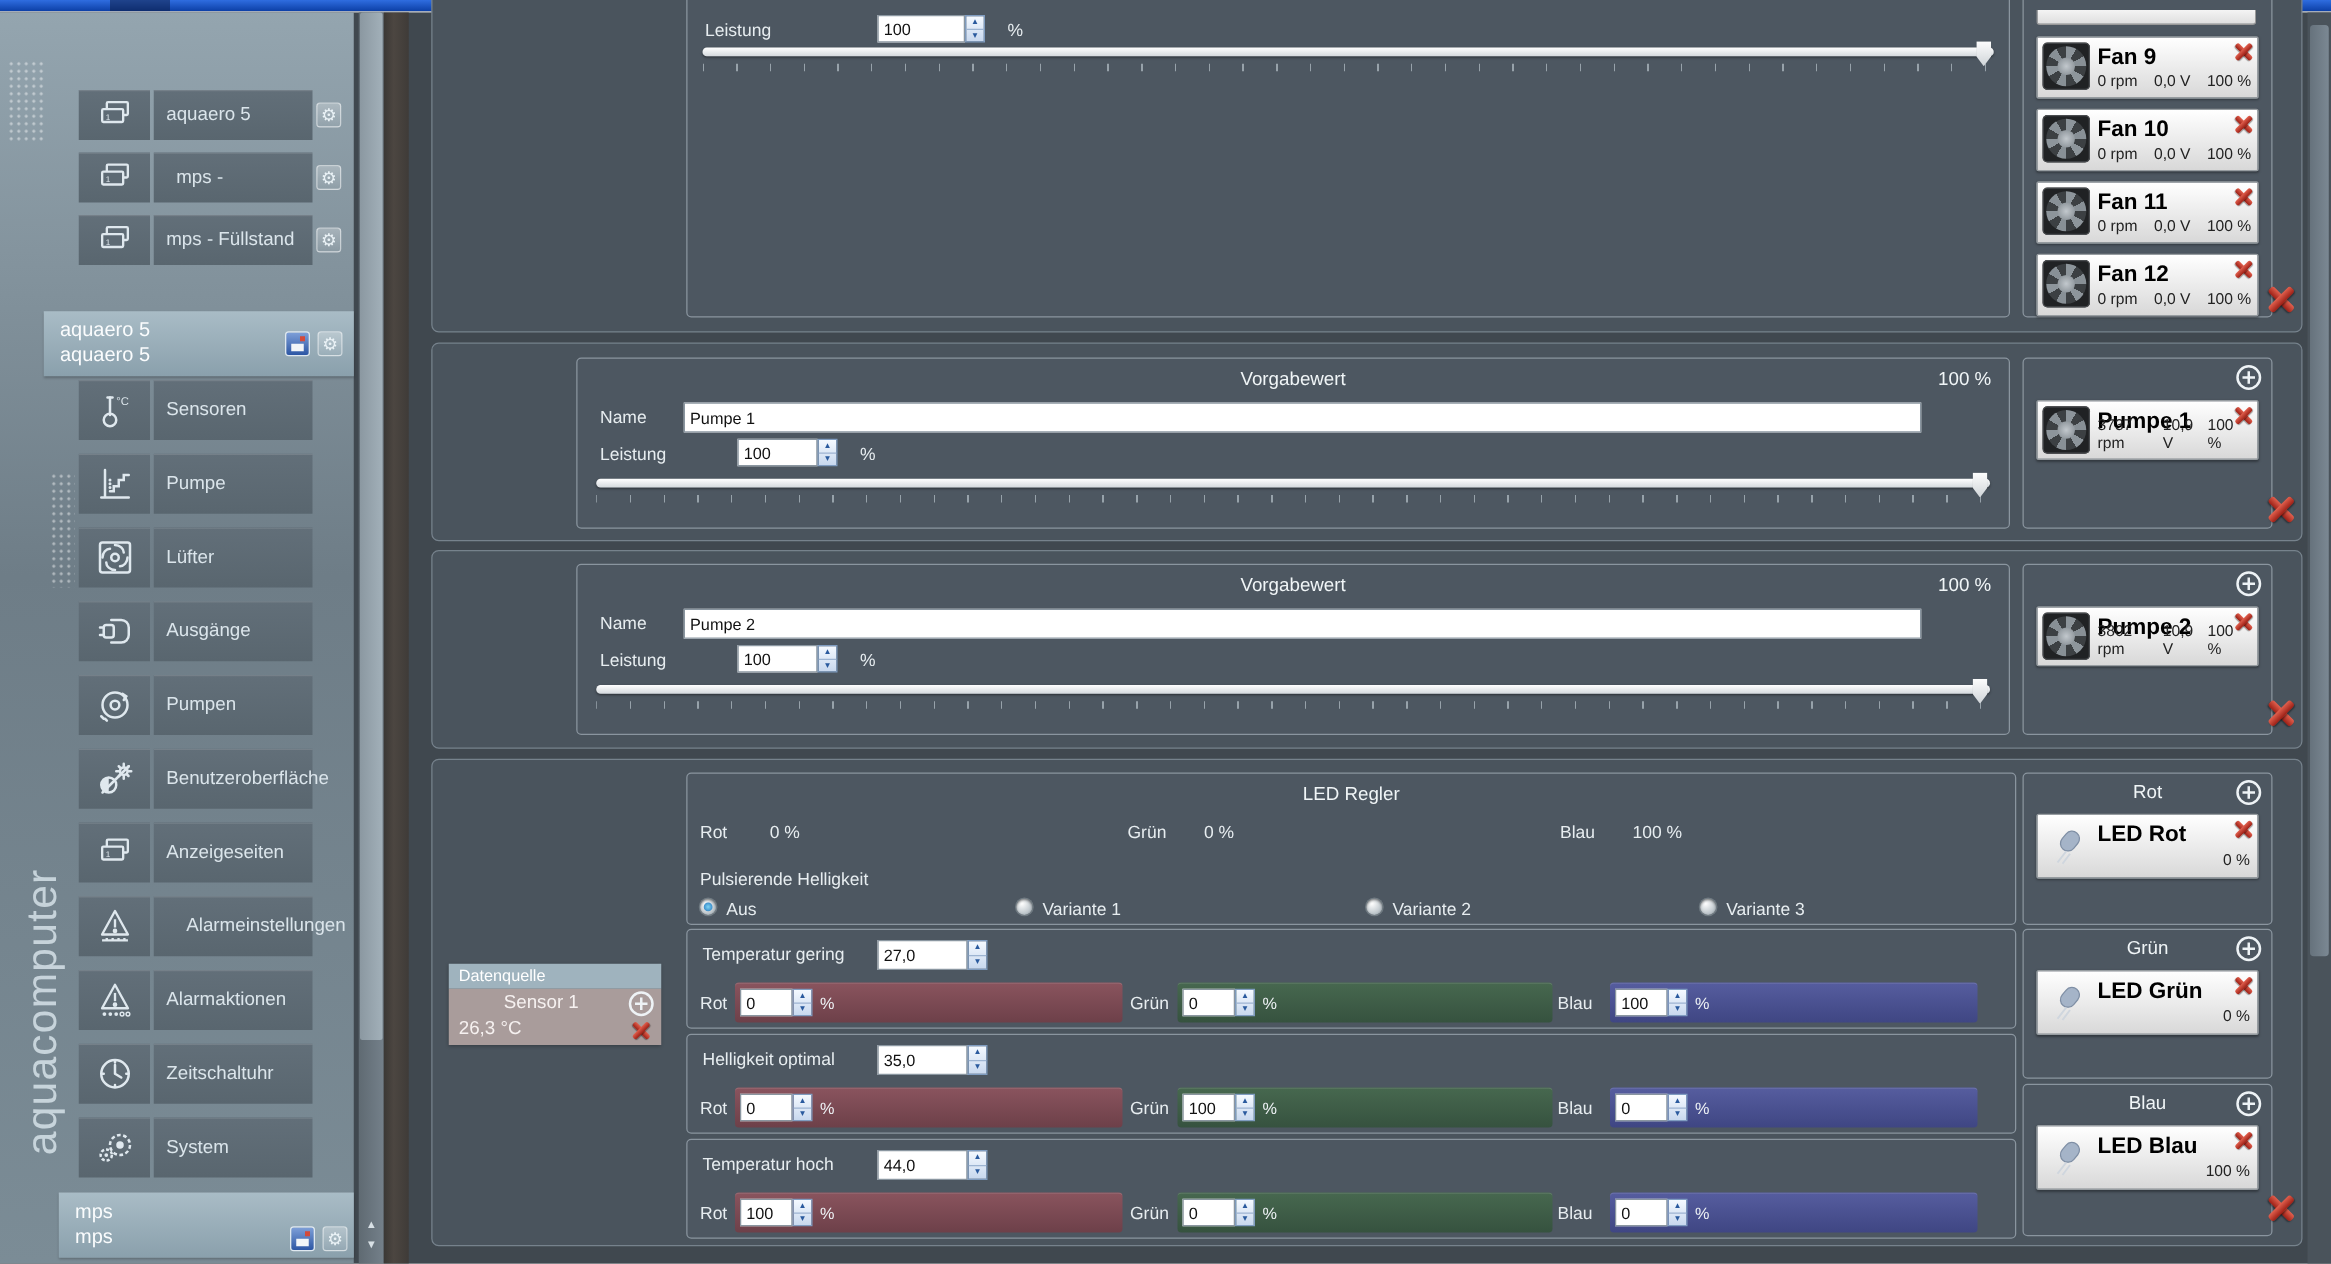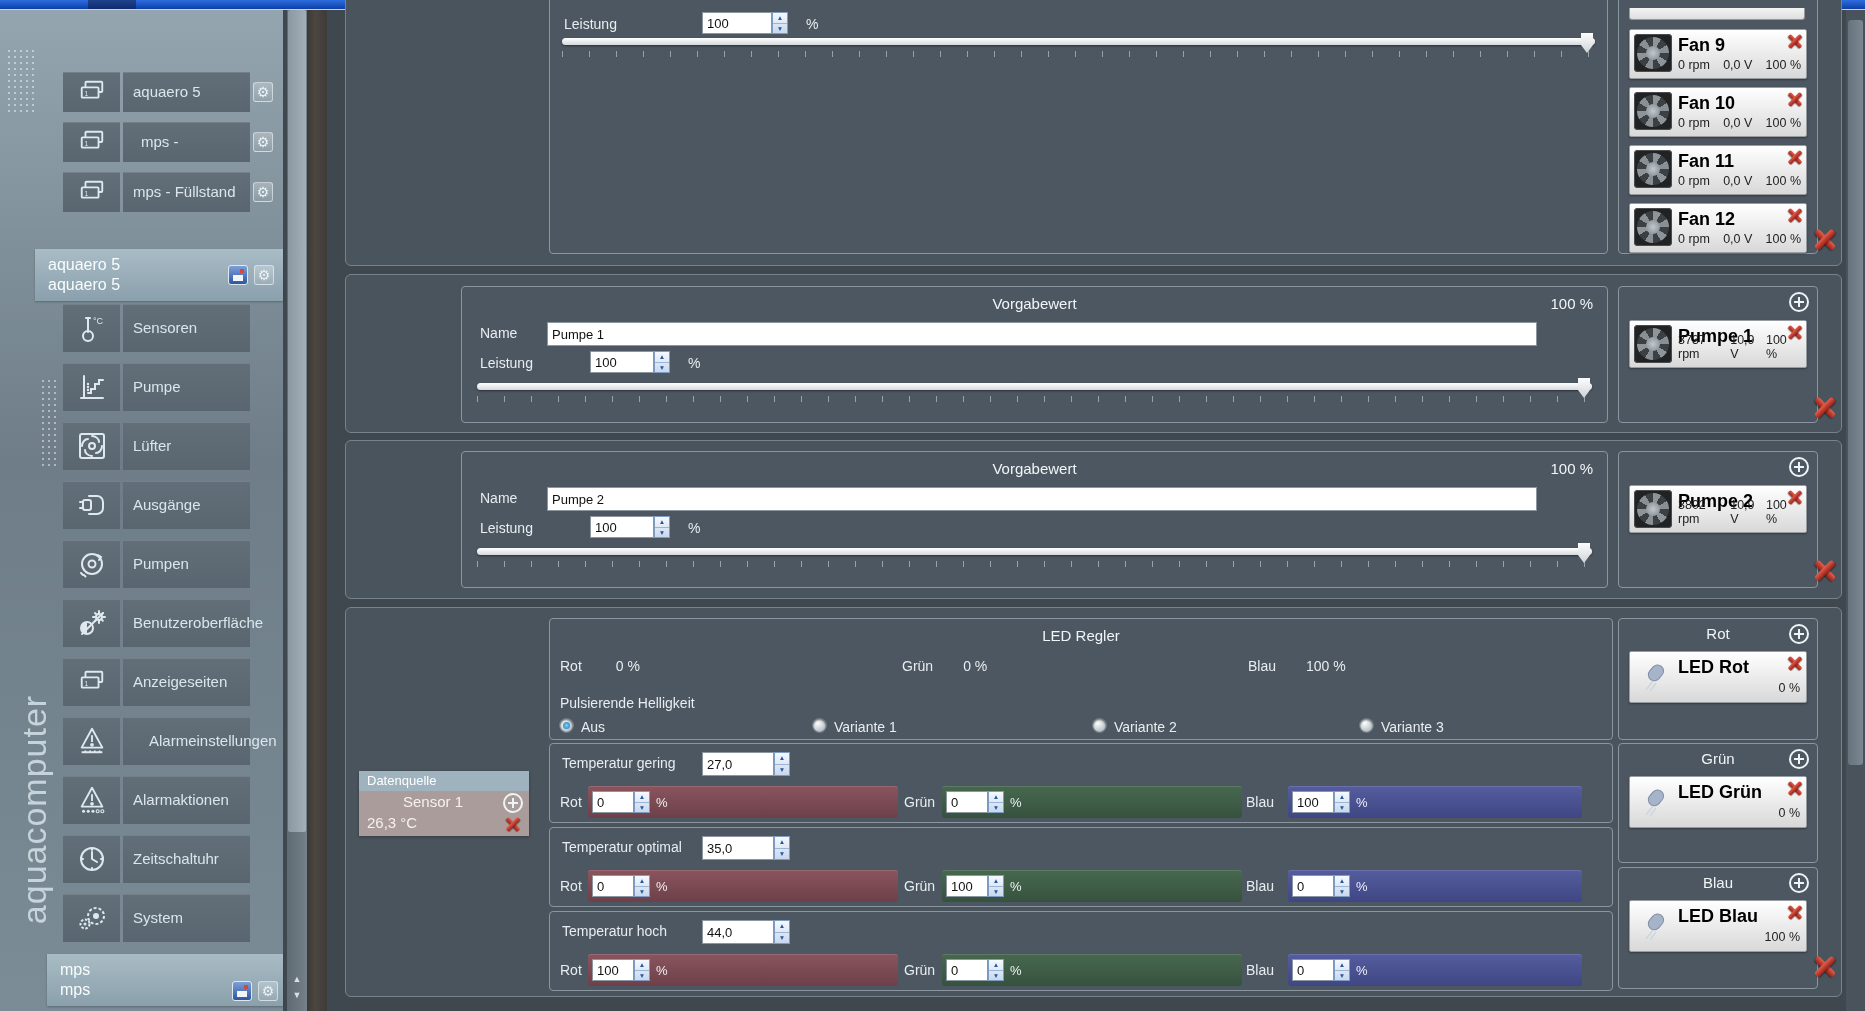--- a/index.html
+++ b/index.html
@@ -496,21 +496,21 @@
         <input class="num" value="100" style="">
           <span class="spin">
             <i>▲</i>
             <i>▼</i>
           </span>
           <span class="cunit">%</span>
       </div>
     </div>
 
     <div class="abs panel" style="left:203px;top:219px;width:1062px;height:78px;">
-      <span class="abs lbl" style="left:12px;top:11px;">Temperatur optimal</span>
+      <span class="abs lbl" style="left:12px;top:11px;">Helligkeit optimal</span>
       <input class="abs num" style="left: 152px; top: 8px; width: 72px; height: 24px;" value="35,0">
       <span class="abs spin" style="left:224px;top:8px;height:24px;">
           <i>▲</i>
           <i>▼</i>
         </span>
       <span class="abs lbl" style="left:10px;top:50px;">Rot</span>
       <div class="cbar bar-red abs" style="left:38px;top:42px;width:306px;">
         <input class="num" value="0" style="">
           <span class="spin">
             <i>▲</i>

